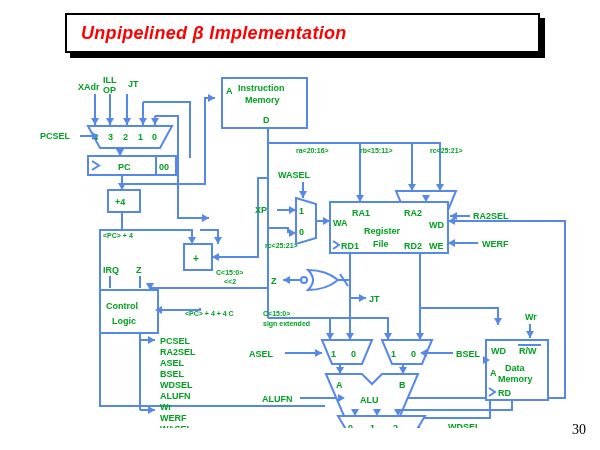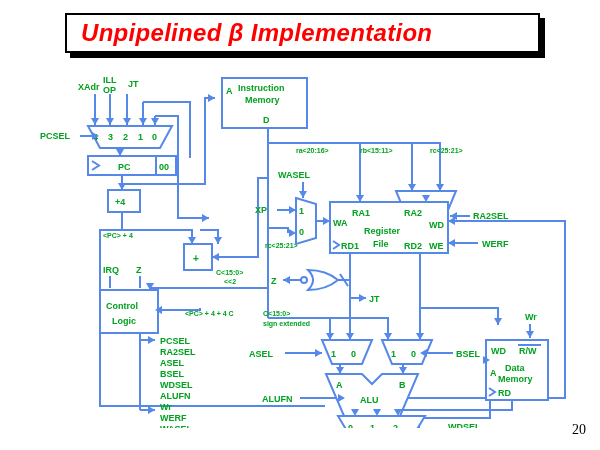--- a/index.html
+++ b/index.html
@@ -2,21 +2,21 @@
 <html><head>
 <meta charset="utf-8">
 <style>
   html,body{margin:0;padding:0;background:#ffffff;}
   body{width:600px;height:450px;overflow:hidden;font-family:"Liberation Sans",sans-serif;}
   #slide{position:relative;width:600px;height:450px;background:#fff;}
 
   
   #title-shadow{position:absolute;left:70px;top:18px;width:475px;height:40px;background:#000;}
   #title-box{position:absolute;left:65px;top:13px;width:475px;height:40px;background:#fff;border:2px solid #000;box-sizing:border-box;display:flex;align-items:center;}
-  #title-text{color:#ff0000;font-style:italic;font-weight:bold;font-size:24px;font-family:"Liberation Sans",sans-serif;padding-left:14px;letter-spacing:.3px;white-space:nowrap;}
+  #title-text{color:#ff0000;font-style:italic;font-weight:bold;font-size:18px;font-family:"Liberation Sans",sans-serif;padding-left:14px;letter-spacing:.3px;white-space:nowrap;}
 
   
   #page-num{position:absolute;right:14px;bottom:12px;color:#000;font-size:14px;font-family:"Liberation Serif",serif;}
 
   
   #diagram{position:absolute;left:0;top:58px;width:600px;height:370px;}
   .wire{stroke:#5588e8;stroke-width:2;fill:none;stroke-linecap:butt;}
   .wire-thick{stroke:#5588e8;stroke-width:3;fill:none;}
   .boxl{stroke:#5588e8;stroke-width:2;fill:#fff;}
   .lbl{fill:#00a21f;font-family:"Liberation Sans",sans-serif;font-size:9px;font-weight:bold;}
@@ -330,14 +330,14 @@
       <polygon points="377,358 373,351 381,351"></polygon>
       <polygon points="398,358 394,351 402,351"></polygon>
       <polygon points="413,372 420,368 420,376"></polygon>
       <polygon points="498,267 494,260 502,260"></polygon>
       <polygon points="530,280 526,273 534,273"></polygon>
       <polygon points="490,302 483,298 483,306"></polygon>
       <polygon points="209,160 202,156 202,164"></polygon>
     </g>
   </svg>
 
-  <div id="page-num">20</div>
+  <div id="page-num">30</div>
 </div>
 
 </body></html>

